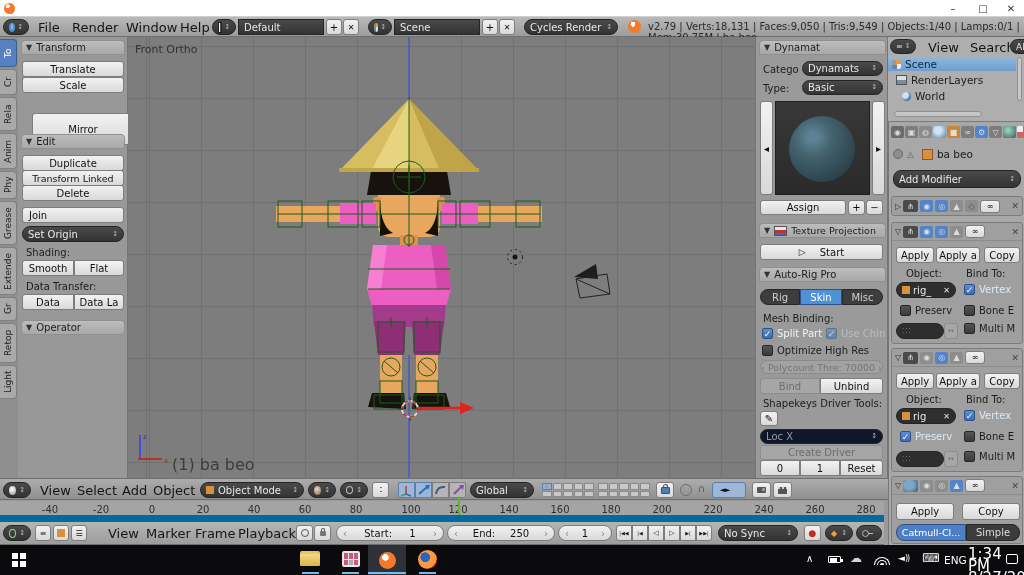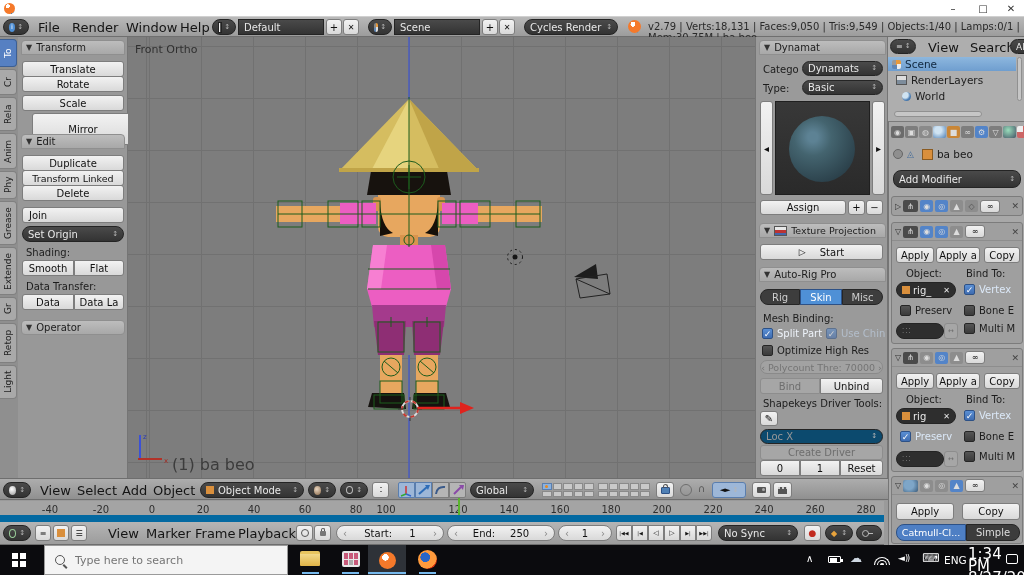--- a/index.html
+++ b/index.html
@@ -4,21 +4,21 @@
 <style>
   html,body{margin:0;padding:0}
   body{width:1024px;height:575px;position:relative;overflow:hidden;
        font-family:"DejaVu Sans",sans-serif;font-size:11px;color:#1a1a1a;background:#9a9a9a}
   .r{position:absolute;box-sizing:border-box}
   .btn{background:linear-gradient(#f2f2f2,#d9d9d9);border:1px solid #7d7d7d;border-radius:3px;
        color:#111;display:flex;align-items:center;justify-content:center;font-size:10px;box-sizing:border-box;white-space:nowrap}
   .btn.dis{background:#a6a6a6;color:#6e6e6e;border-color:#8d8d8d}
   .dark{background:linear-gradient(#4a4a4a,#333);border:1px solid #242424;border-radius:8px;color:#e8e8e8;
         display:flex;align-items:center;font-size:10px;box-sizing:border-box;padding:0 5px;white-space:nowrap;overflow:hidden}
-  .dark.dis{background:#0c4a6e;color:#979797}
+  .dark.dis{background:#0f172a;color:#979797}
   .ud{margin-left:auto;font-size:7px;color:#b5b5b5;line-height:1}
   .phead{background:linear-gradient(#bdbdbd,#a8a8a8);border:1px solid #8f8f8f;border-radius:4px 4px 0 0;
          display:flex;align-items:center;gap:4px;padding:0 4px;font-size:10px;color:#1c1c1c}
   .tri{font-size:8px;color:#333}
   .menu{color:#141414;font-size:13px;white-space:nowrap}
   .lbl{font-size:10px;color:#1c1c1c;white-space:nowrap}
   .chk{width:11px;height:11px;border:1px solid #262626;border-radius:2px;background:linear-gradient(#555,#3a3a3a);
        display:inline-flex;align-items:center;justify-content:center;font-size:9px;color:#fff;box-sizing:border-box;flex:none}
   .chk.on{background:linear-gradient(#5a8fd4,#3f6cb0);border-color:#2d5186}
   .chk.fade{opacity:.55}
@@ -104,21 +104,21 @@
     <span class="tab" style="height: 32px;">Light</span>
   </div>
 
 <div class="r" style="left:18px;top:37px;width:110px;height:441px;background:#989898;border-right:1px solid #757575">
   <div class="phead r" style="left:3px;top:3px;width:104px;height:15px">
     <span class="tri">▼</span>
       <span>Transform</span>
   </div>
   <div class="btn r" style="left:4px;top:24px;width:102px;height:16px">Translate</div>
   <div class="btn r" style="left:4px;top:39px;width:102px;height:16px">Rotate</div>
-  <div class="btn r" style="left:4px;top:58px;width:102px;height:16px">Scale</div>
+  <div class="btn r" style="left:4px;top:40px;width:102px;height:16px">Scale</div>
   <div class="btn r" style="left:14px;top:76px;width:102px;height:32px">Mirror</div>
 
   <div class="phead r" style="left:3px;top:97px;width:104px;height:15px">
     <span class="tri">▼</span>
       <span>Edit</span>
   </div>
   <div class="btn r" style="left:4px;top:118px;width:102px;height:16px">Duplicate</div>
   <div class="btn r" style="left:4px;top:133px;width:102px;height:16px;font-size:9.5px">Transform Linked</div>
   <div class="btn r" style="left:4px;top:148px;width:102px;height:16px">Delete</div>
   <div class="btn r" style="left:4px;top:170px;width:102px;height:16px;justify-content:flex-start;padding-left:6px">Join</div>
@@ -553,21 +553,21 @@
 </div>
 
 <div class="r" style="left:0;top:501px;width:884px;height:21px;background:#a4a4a4;border-bottom:7px solid #0369a1" id="ruler">
     <span class="num" style="left: 50px;">-40</span>
     <span class="num" style="left: 101px;">-20</span>
     <span class="num" style="left: 152px;">0</span>
     <span class="num" style="left: 203px;">20</span>
     <span class="num" style="left: 254px;">40</span>
     <span class="num" style="left: 305px;">60</span>
     <span class="num" style="left: 356px;">80</span>
-    <span class="num" style="left: 386px;">100</span>
+    <span class="num" style="left: 411px;">100</span>
     <span class="num" style="left: 458px;">120</span>
     <span class="num" style="left: 509px;">140</span>
     <span class="num" style="left: 560px;">160</span>
     <span class="num" style="left: 611px;">180</span>
     <span class="num" style="left: 662px;">200</span>
     <span class="num" style="left: 713px;">220</span>
     <span class="num" style="left: 764px;">240</span>
     <span class="num" style="left: 815px;">260</span>
     <span class="num" style="left: 866px;">280</span>
   </div>
@@ -636,26 +636,20 @@
   </span>
 </div>
 
 <div class="r" style="left:0;top:545px;width:1024px;height:30px;background:#0b0b0e">
   <span class="r" style="left:12px;top:8px;width:14px;height:14px;display:grid;grid-template-columns:1fr 1fr;gap:1.5px">
     <i style="background:#fff"></i>
       <i style="background:#fff"></i>
       <i style="background:#fff"></i>
       <i style="background:#fff"></i>
   </span>
-  <span class="r" style="left:44px;top:0;width:244px;height:30px;background:#f4f4f4;border:1px solid #9a9a9a;display:flex;align-items:center;gap:8px;padding-left:10px">
-    <i style="width:8px;height:8px;border:1.5px solid #555;border-radius:50%;position:relative;box-sizing:content-box">
-        <i style="position:absolute;left:8px;top:8px;width:5px;height:1.5px;background:#555;transform:rotate(45deg);transform-origin:0 0"></i>
-      </i>
-    <input style="border: none; background: transparent; outline: none; font-family: &quot;DejaVu Sans&quot;, sans-serif; font-size: 11px; color: rgb(95, 95, 95); width: 180px;" placeholder="Type here to search">
-  </span>
   <span class="r" style="left:300px;top:6px;width:20px;height:15px;background:linear-gradient(#f2d98a,#dfb347);border-radius:2px 2px 1px 1px;border-top:3px solid #e8c55f"></span>
   <span class="r" style="left:342px;top:6px;width:18px;height:16px;background:#e8e8e8;border-radius:2px;display:grid;grid-template-columns:1fr 1fr 1fr;gap:1px;padding:2px;box-sizing:border-box">
     <i style="background:#c85a7a"></i>
       <i style="background:#c85a7a"></i>
       <i style="background:#c85a7a"></i>
       <i style="background:#c85a7a"></i>
       <i style="background:#aaa"></i>
       <i style="background:#c85a7a"></i>
   </span>
   <span class="r" style="left:368px;top:0;width:38px;height:30px;background:#2e3238;display:flex;align-items:center;justify-content:center">

